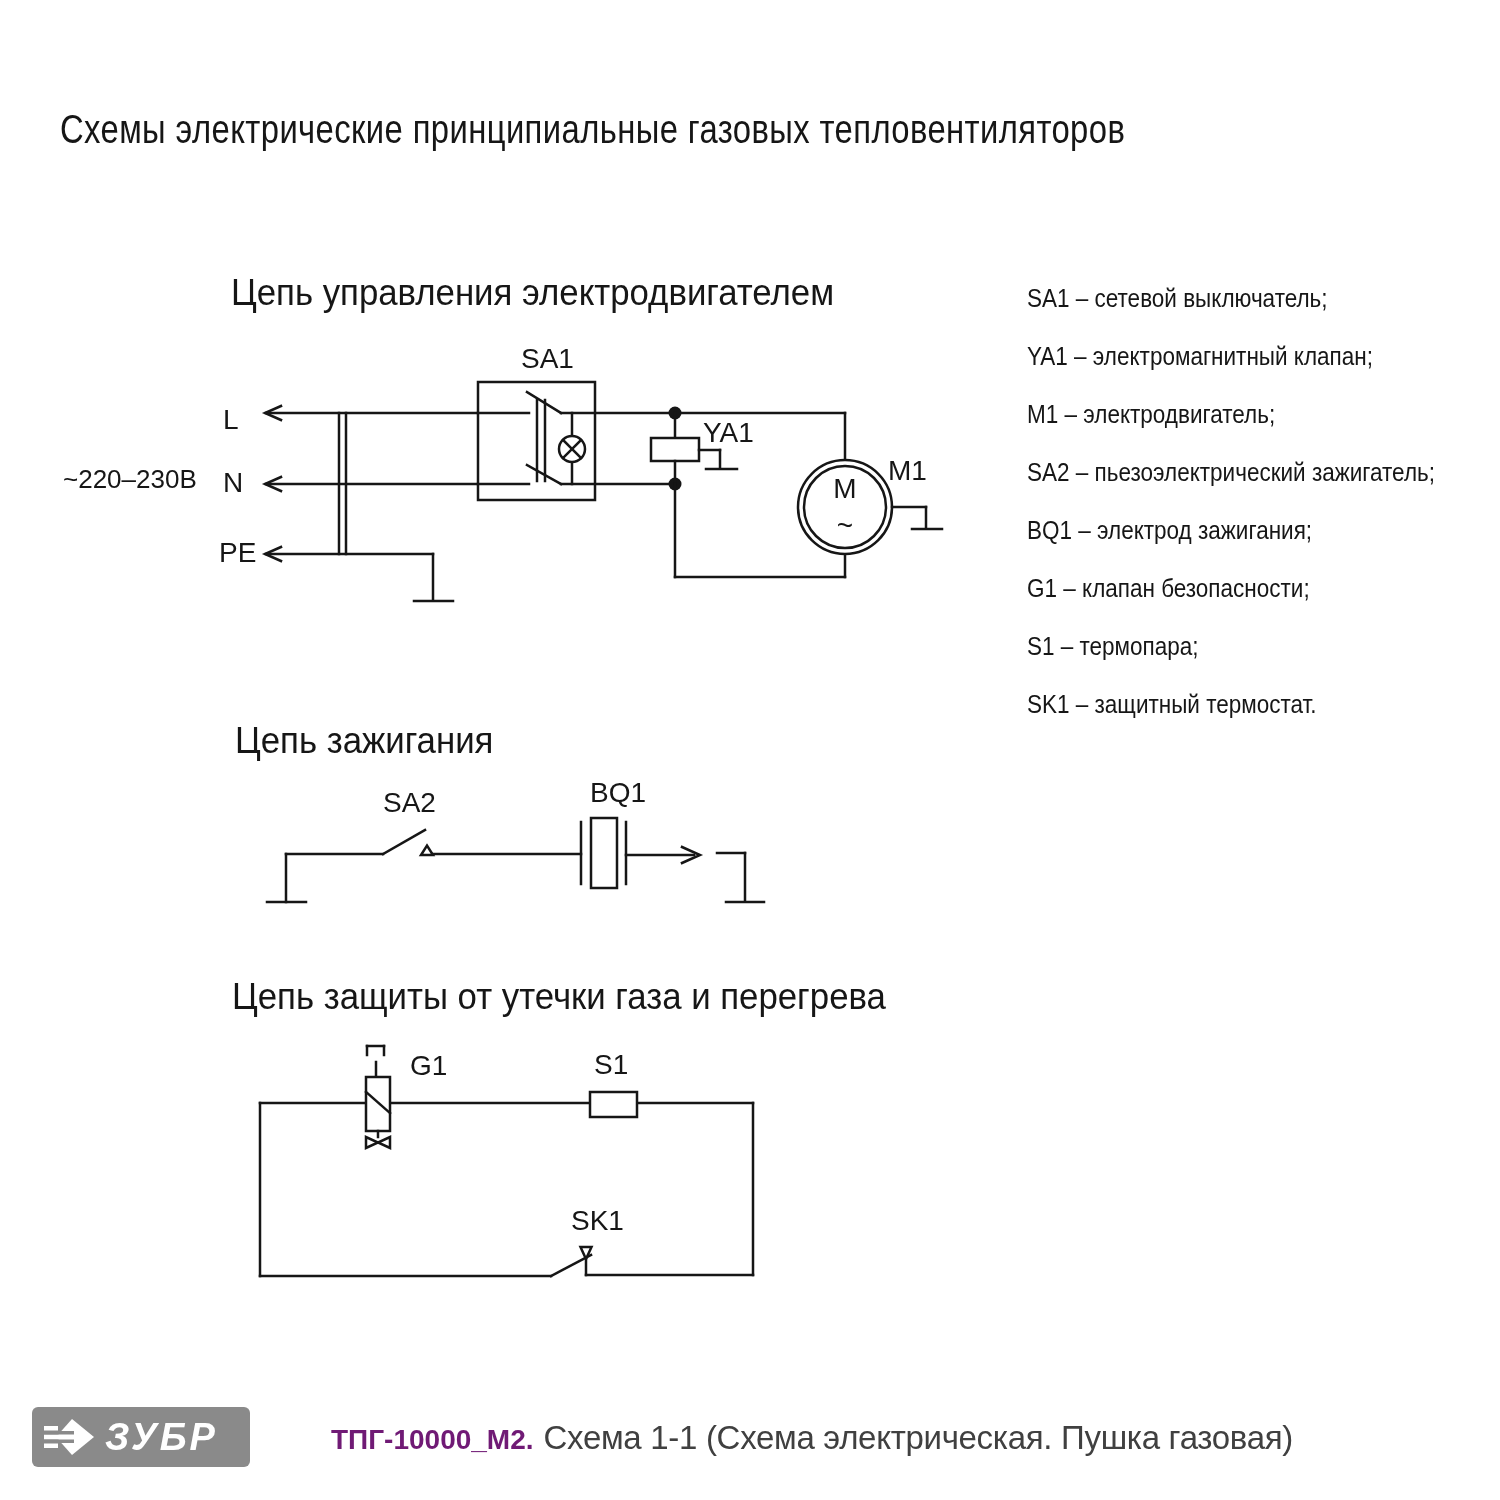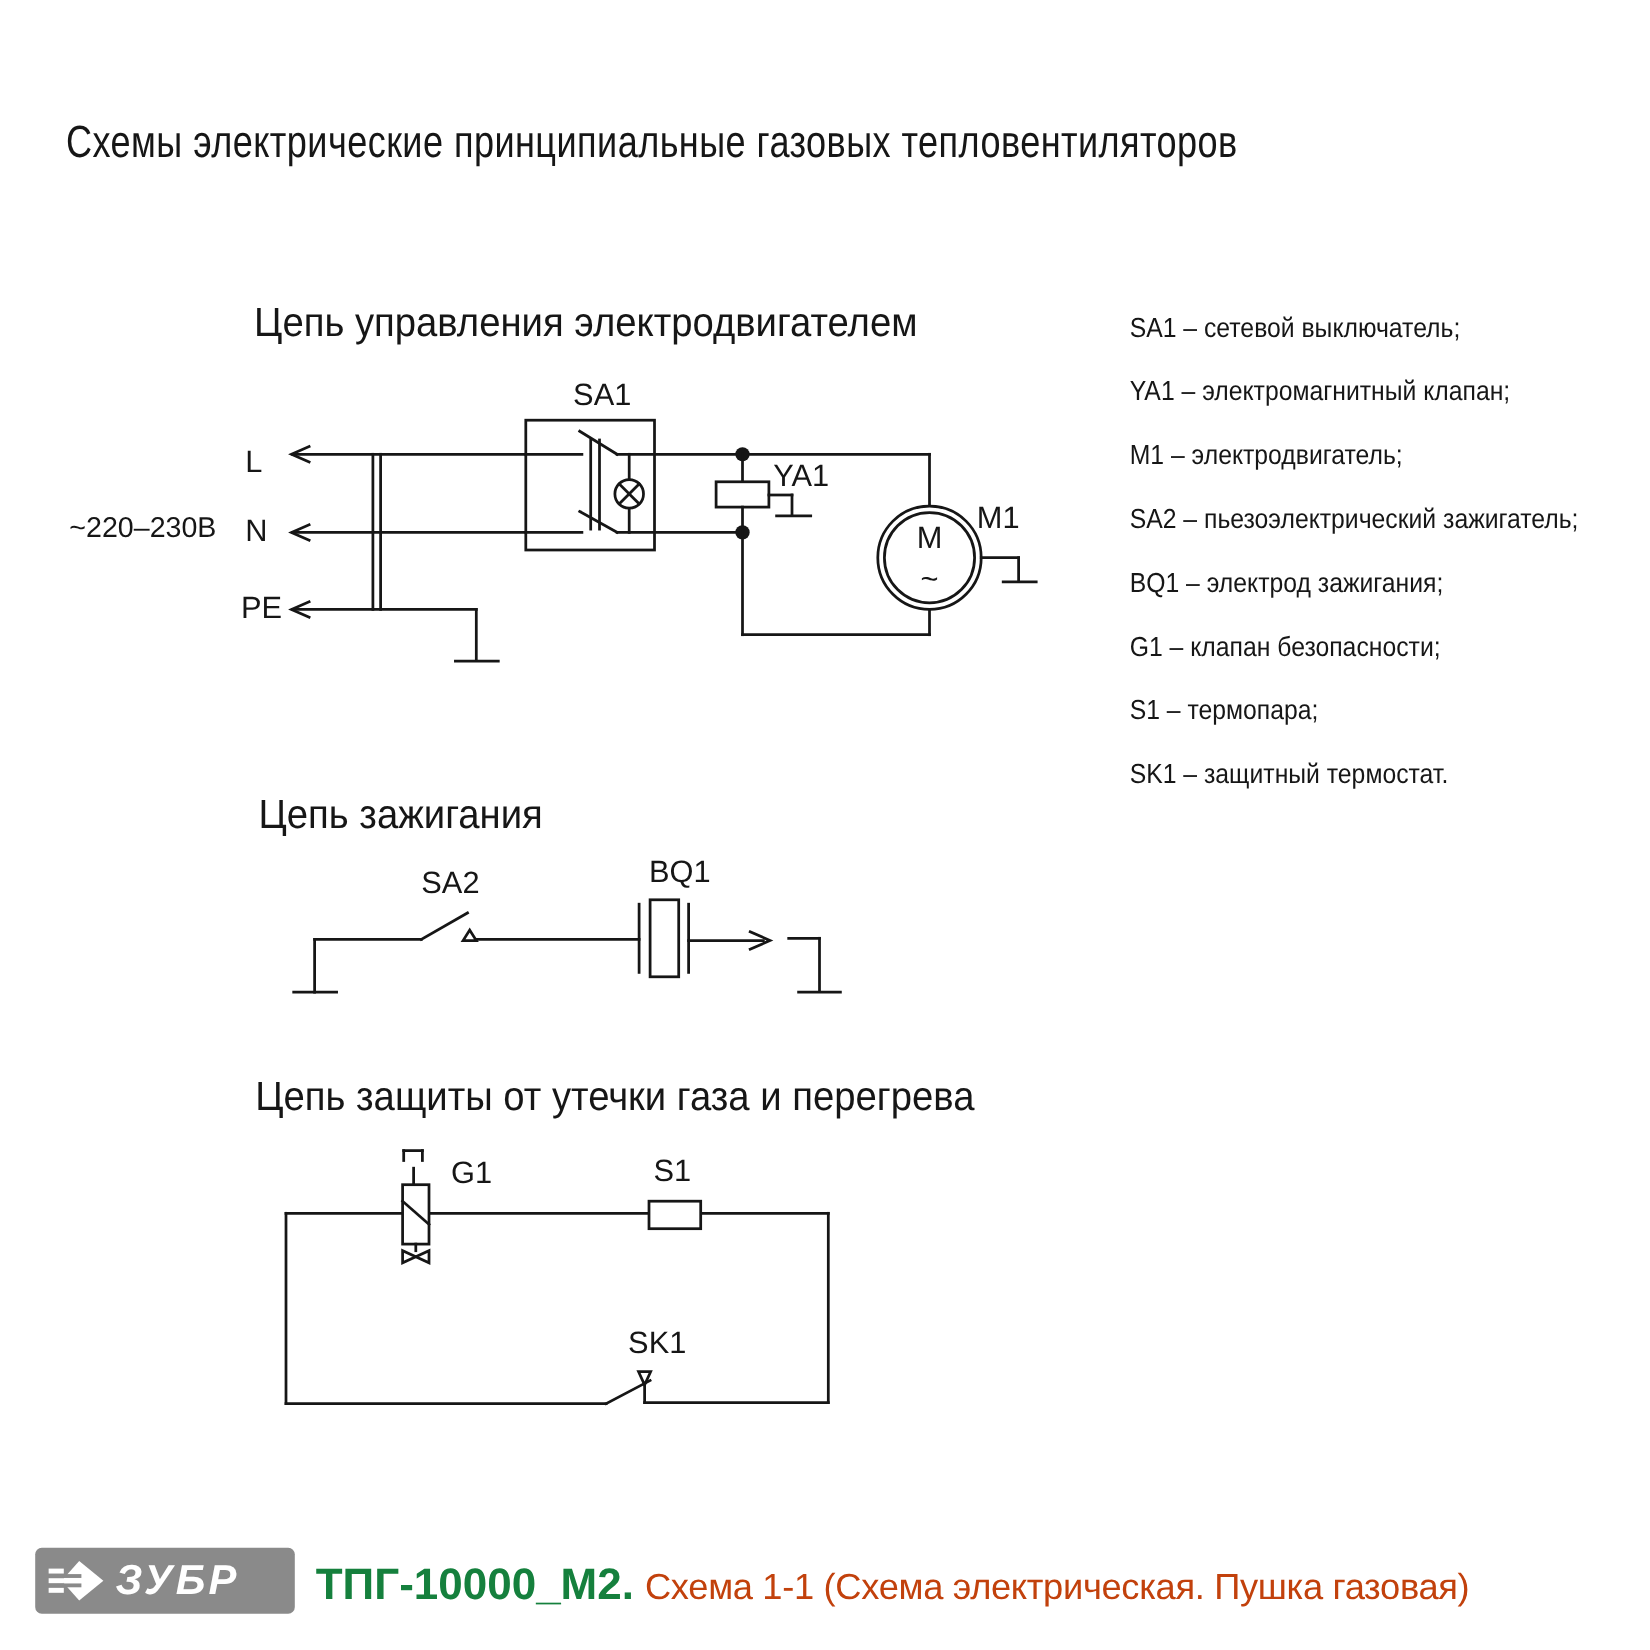--- a/index.html
+++ b/index.html
@@ -13,28 +13,28 @@
   #h1{left:231px;top:272px;} #h2{left:235px;top:720px;} #h3{left:232px;top:976px;}
   .legend{left:1027px;top:286px;width:470px;}
   .legend-item{font-size:25px;line-height:25px;margin-bottom:33px;white-space:nowrap;
                transform:scaleX(0.90);transform-origin:0 50%;}
   svg.diagram{position:absolute;left:0;top:0;}
   .w{fill:none;stroke:#161616;stroke-width:2.5;stroke-linecap:square;}
   .box{fill:#ffffff;stroke:#161616;stroke-width:2.5;}
   .dot{fill:#161616;stroke:none;}
   svg text{font-family:"Liberation Sans",sans-serif;fill:#161616;}
   .lbl{font-size:28px;} .lbl-s{font-size:26px;}
-  .footer-logo{left:32px;top:1407px;width:236px;height:60px;background:#8a8a8a;
+  .footer-logo{left:32px;top:1407px;width:218px;height:60px;background:#8a8a8a;
                border-radius:6px;display:flex;align-items:center;gap:9px;
                padding-left:12px;box-sizing:border-box;}
   .brand{color:#ffffff;font-size:38px;font-weight:700;font-style:italic;
          letter-spacing:3px;line-height:1;}
   .footer-text{left:287px;top:1419px;white-space:nowrap;}
-  .model{font-size:40px;font-weight:700;color:#15803d;}
-  .caption{font-size:33px;font-weight:400;color:#c2410c;margin-left:10px;letter-spacing:-0.3px;}
+  .model{font-size:28px;font-weight:700;color:#701a75;margin-left:44px;}
+  .caption{font-size:33px;font-weight:400;color:#404040;margin-left:10px;letter-spacing:-0.3px;}
 </style>
 </head>
 <body>
 
 <div class="canvas">
 
   <div class="abs title">Схемы электрические принципиальные газовых тепловентиляторов</div>
 
   <div class="abs heading" id="h1">Цепь управления электродвигателем</div>
   <div class="abs heading" id="h2">Цепь зажигания</div>

